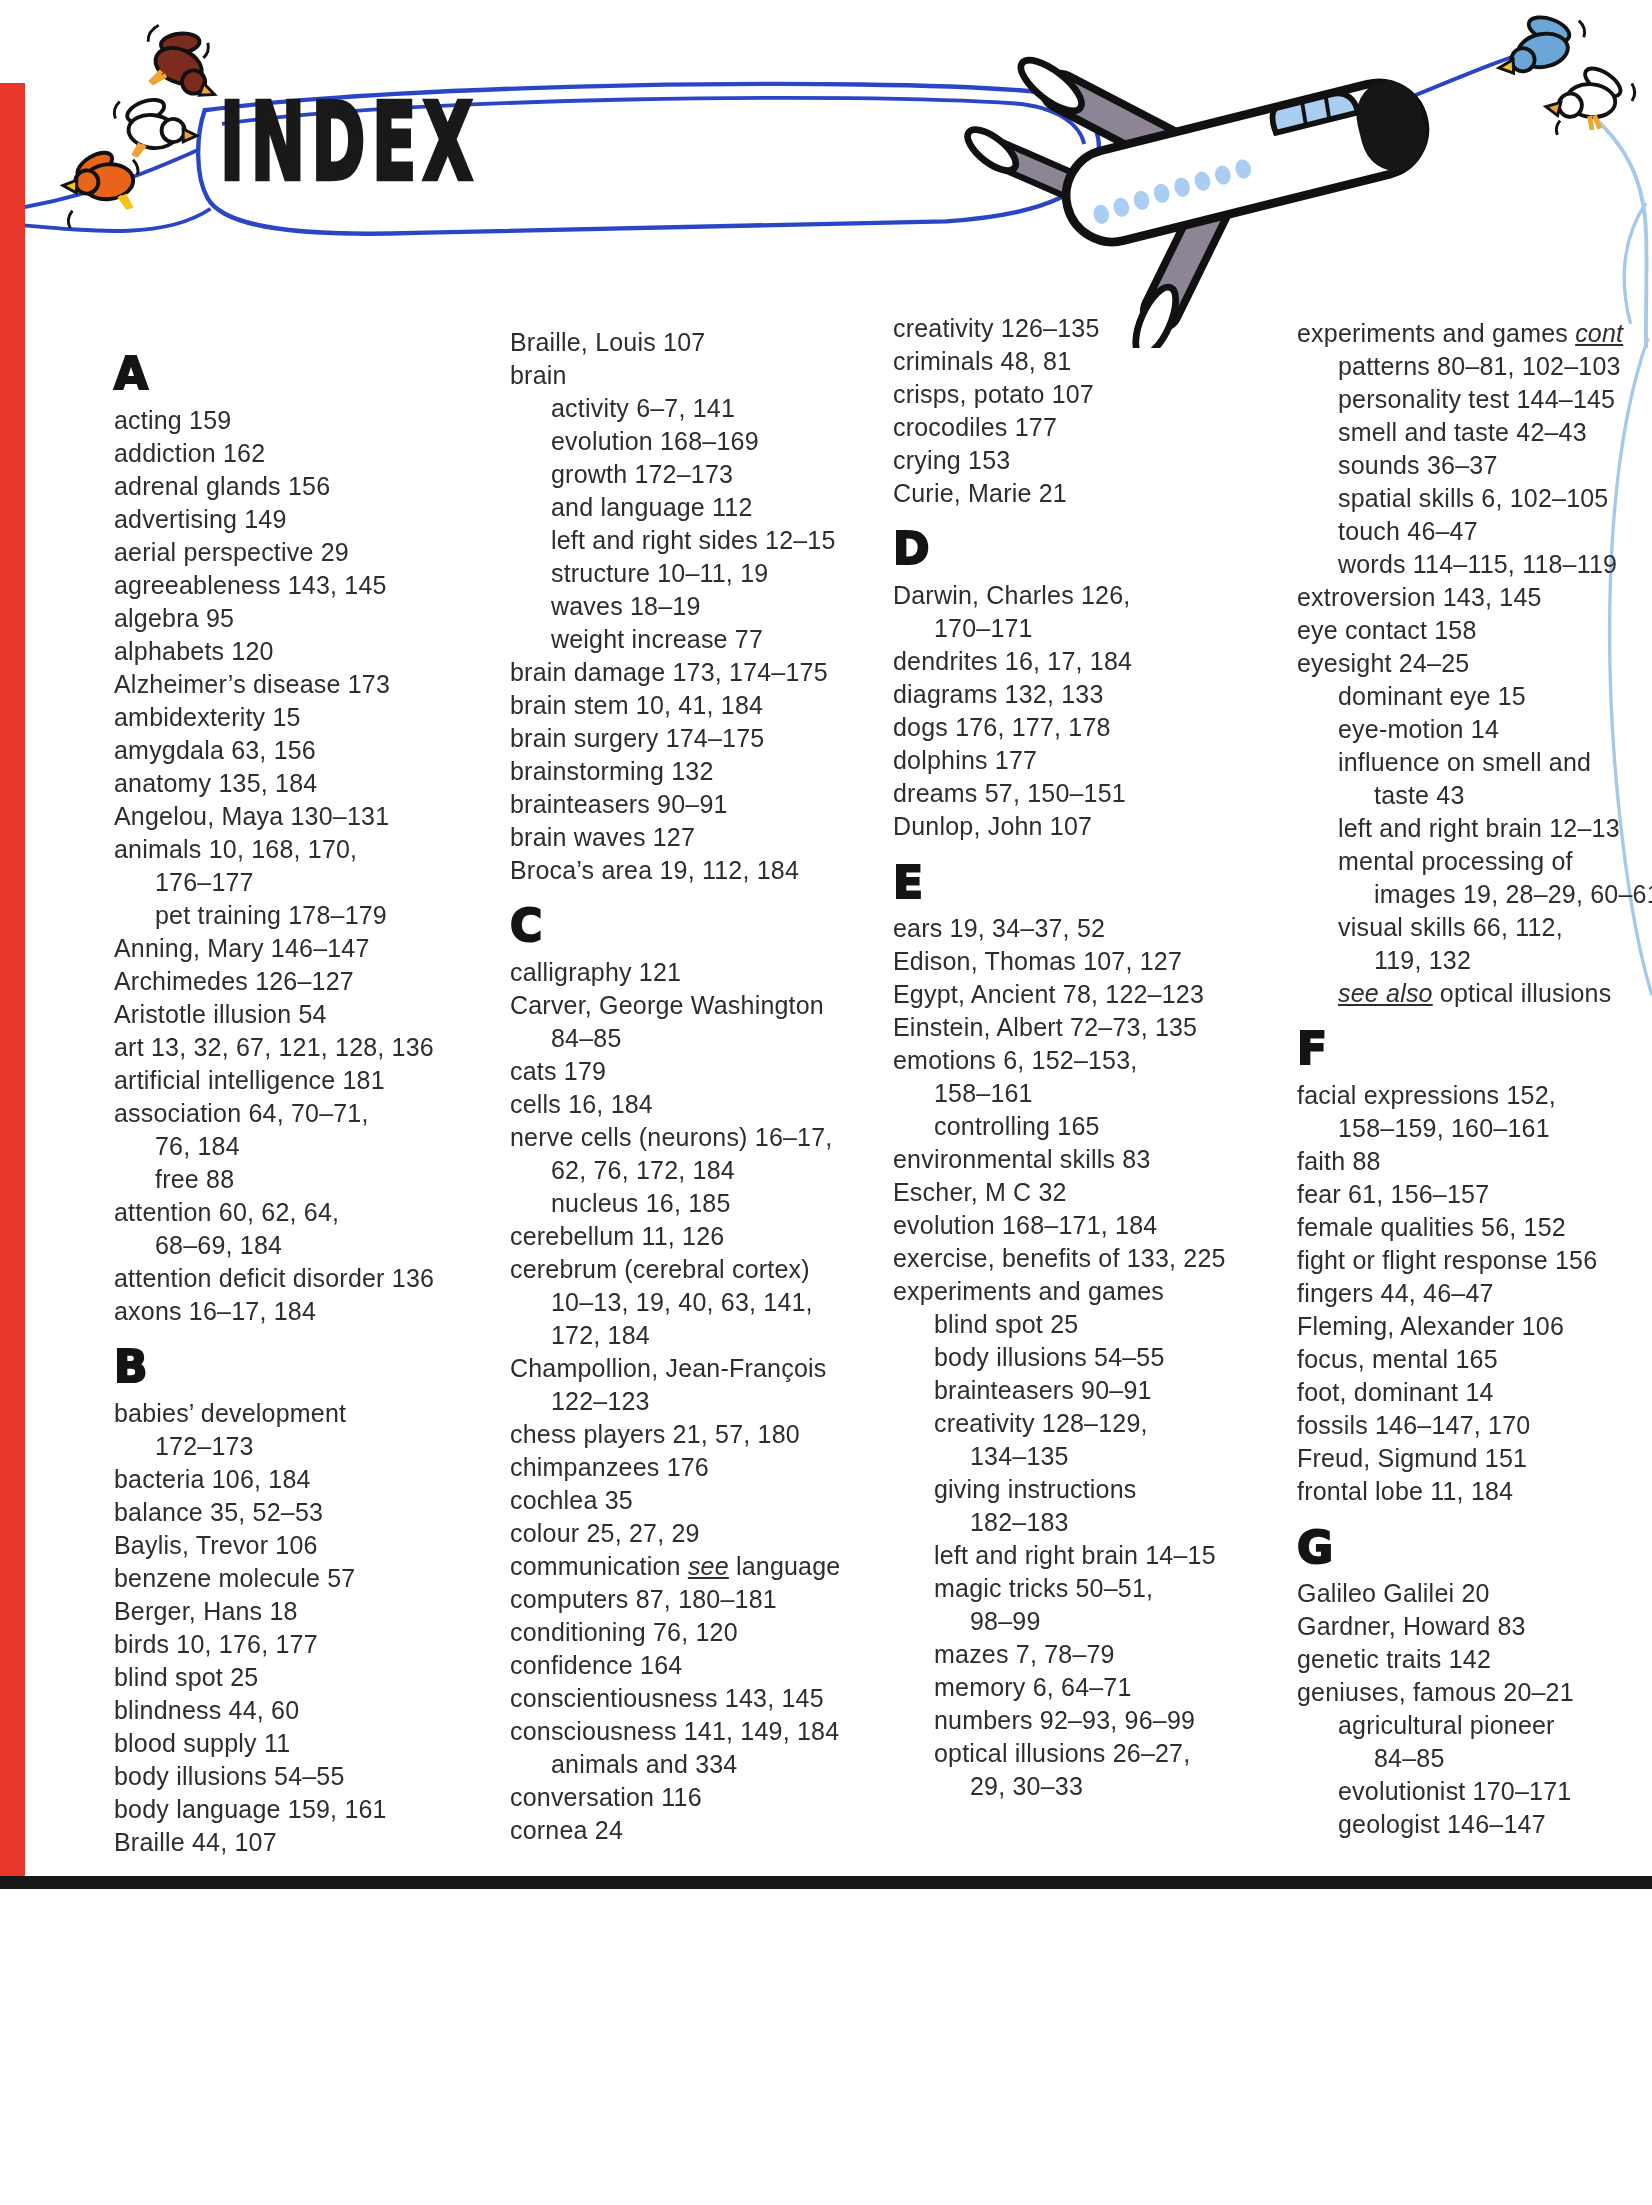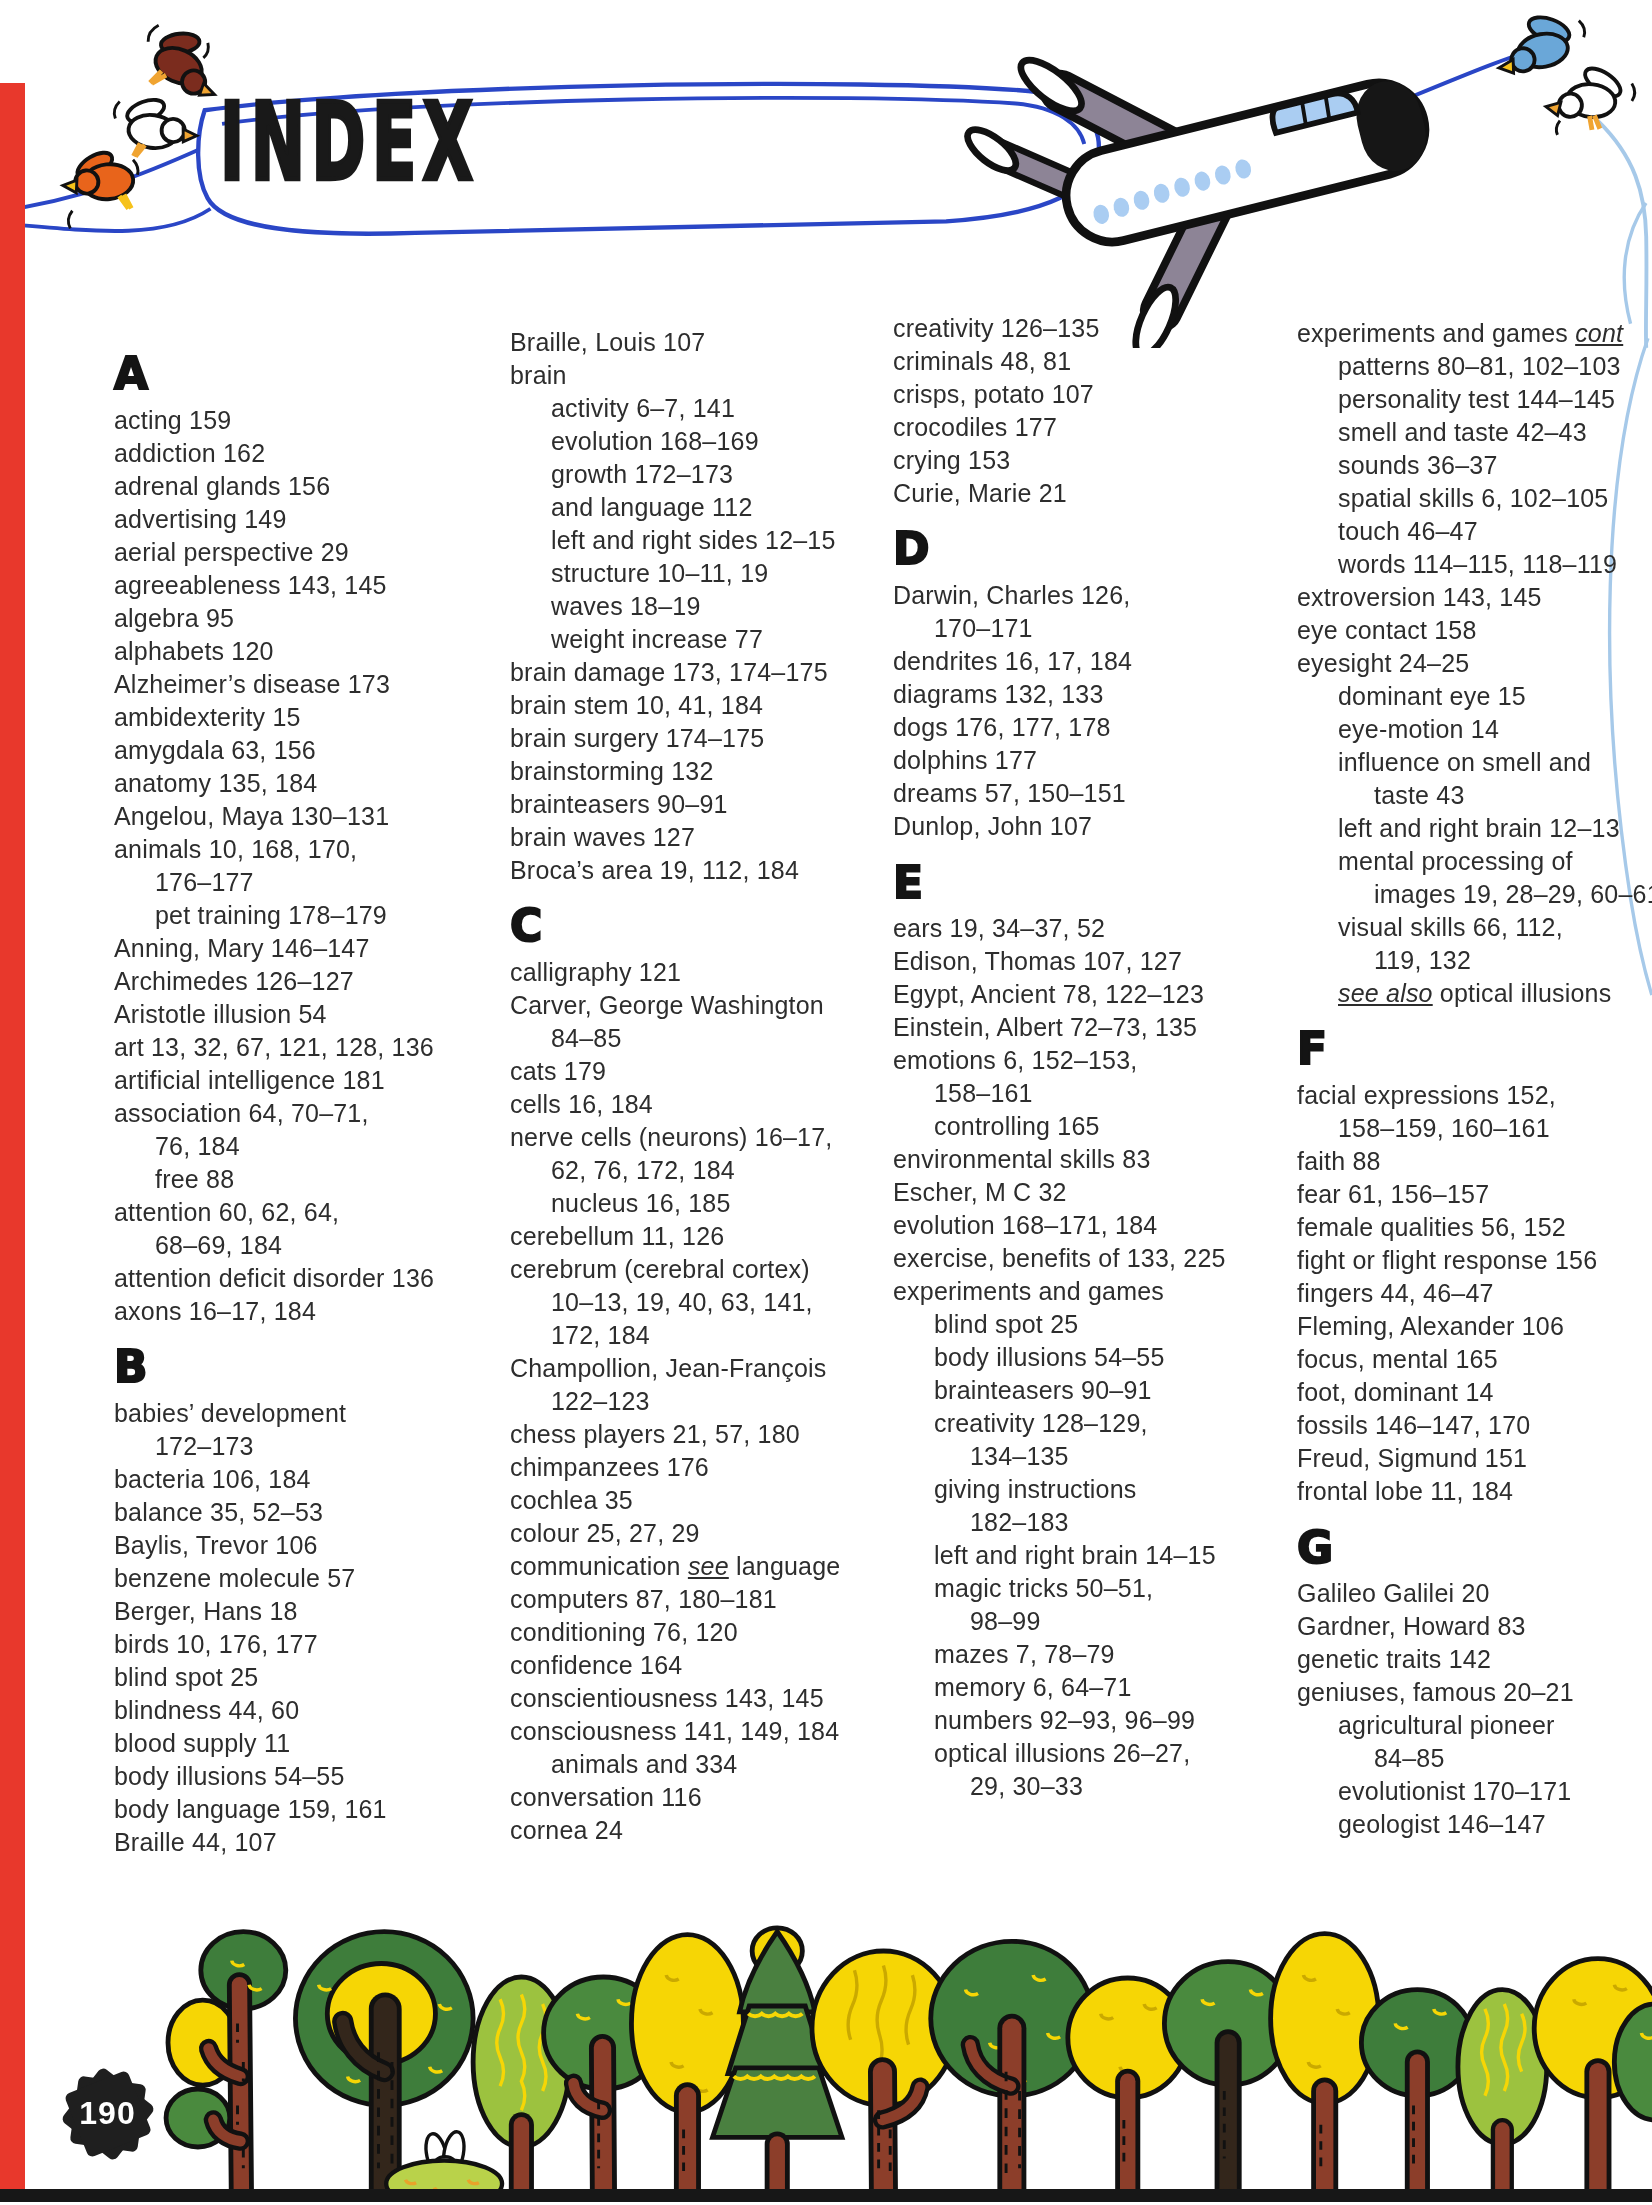--- a/index.html
+++ b/index.html
@@ -1,16 +1,16 @@
 <!DOCTYPE html>
 <html><head>
 <meta charset="utf-8">
 <style>
   html,body{margin:0;padding:0;background:#ffffff;}
-  .page{position:relative;width:1652px;height:2202px;background:#fff;overflow:hidden;
+  .page{position:relative;width:1652px;height:1889px;background:#fff;overflow:hidden;
         font-family:"Liberation Sans", sans-serif;}
   
   .red-edge{position:absolute;left:0;top:83px;bottom:0;width:25px;background:#e8382c;}
   
   .black-bottom{position:absolute;left:0;right:0;bottom:0;height:13.5px;background:#171717;}
   
   .header-art{position:absolute;left:0;top:0;}
   .right-curves{position:absolute;right:0;top:145px;}
   .trees-art{position:absolute;left:0;top:1917px;}
   

